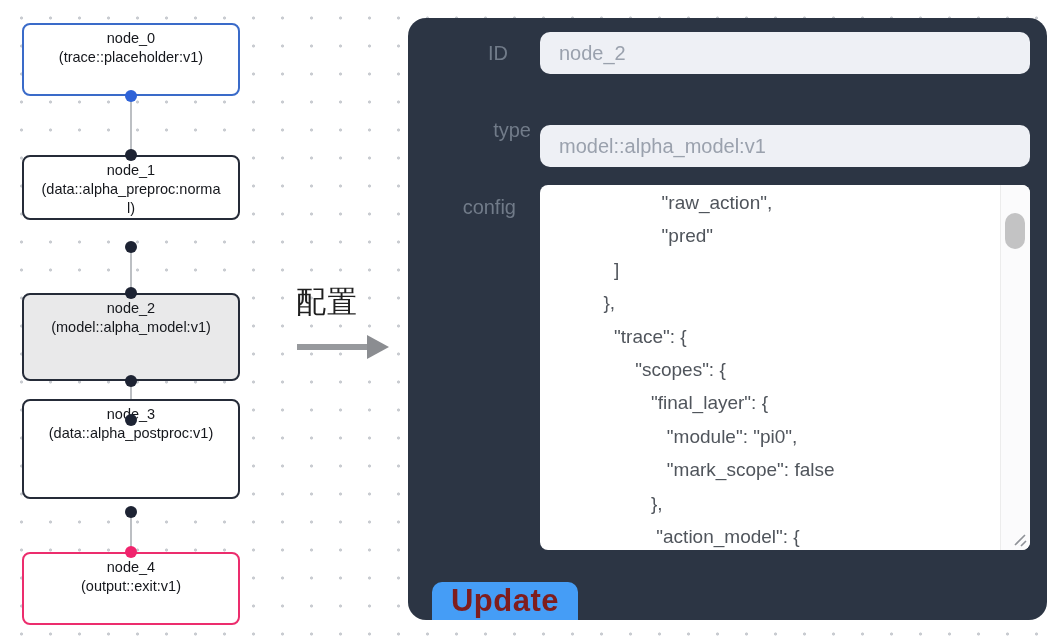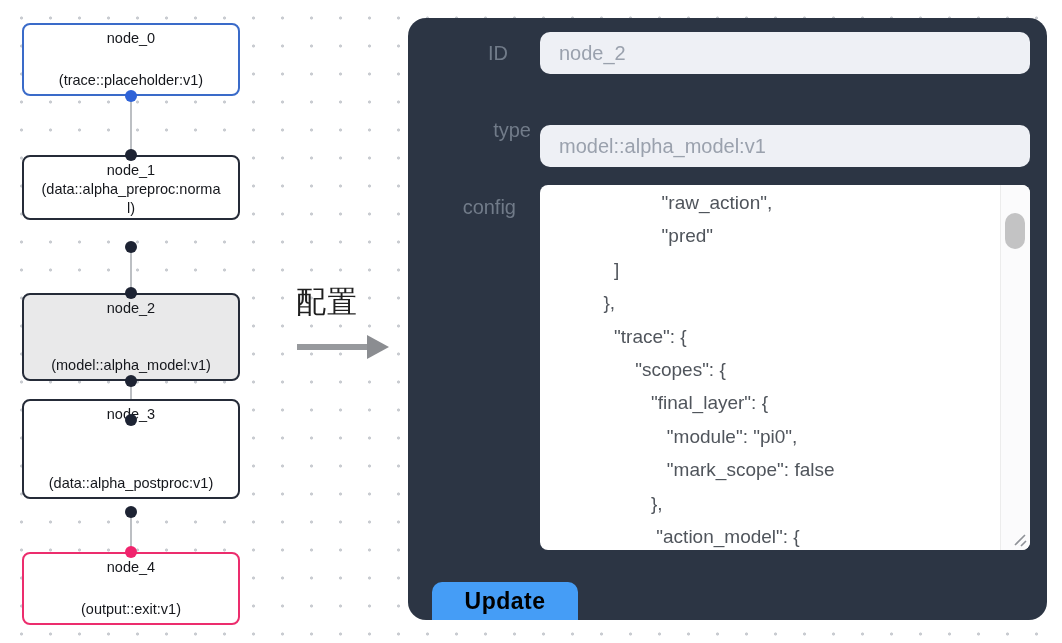--- a/index.html
+++ b/index.html
@@ -13,21 +13,21 @@
     position:relative;
   }
   .stage { position:absolute; inset:0; }
 
   
   .node {
     position:absolute; left:22px; width:218px;
     background:#ffffff;
     border:2px solid var(--node-default-border,#252b38);
     border-radius:8px;
-    display:flex; flex-direction:column; align-items:center; justify-content:space-between;
+    display:flex; flex-direction:column; align-items:center; justify-content:flex-start;
     text-align:center;
     font-size:14.5px; line-height:19px; color:#15171c;
     padding:4px 14px;
   }
   .node .node-type { word-break:break-all; }
   .node.v-input  { border-color:var(--node-input-border,#3a6bc9); }
   .node.v-selected { background:var(--node-selected-bg,#e9e9ea); border-width:2.5px; }
   .node.v-output { border-color:var(--node-output-border,#ec2d6d); }
 
   .edge { position:absolute; left:130px; width:2px; background:var(--edge-gray,#bcbfc3); }
@@ -76,23 +76,23 @@
     background:#fbfbfc; border-left:1px solid #ececec;
   }
   .config-scroll-thumb {
     position:absolute; top:28px; left:4px; width:20px; height:36px;
     border-radius:10px; background:#c3c3c4;
   }
   .config-resize-grip { position:absolute; right:2px; bottom:2px; }
 
   .update-button {
     position:absolute; left:24px; top:564px; width:146px; height:38px;
-    background:var(--update-blue,#459df6); color:#000000;
+    background:var(--update-blue,#459df6); color:#7f1d1d;
     border:none; border-radius:10px 10px 0 0;
-    font-family:inherit; font-size:23px; font-weight:700; letter-spacing:0.5px;
+    font-family:inherit; font-size:31px; font-weight:700; letter-spacing:0.5px;
     cursor:pointer;
   }
 </style>
 </head>
 <body>
 
 <div class="stage">
 
   <div>
 

